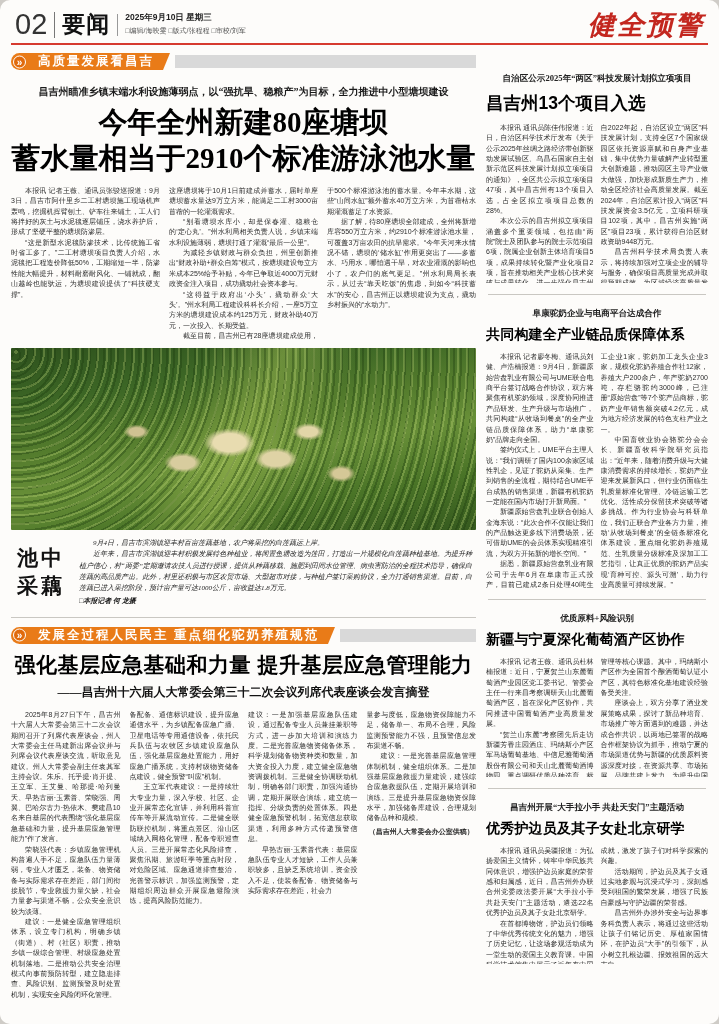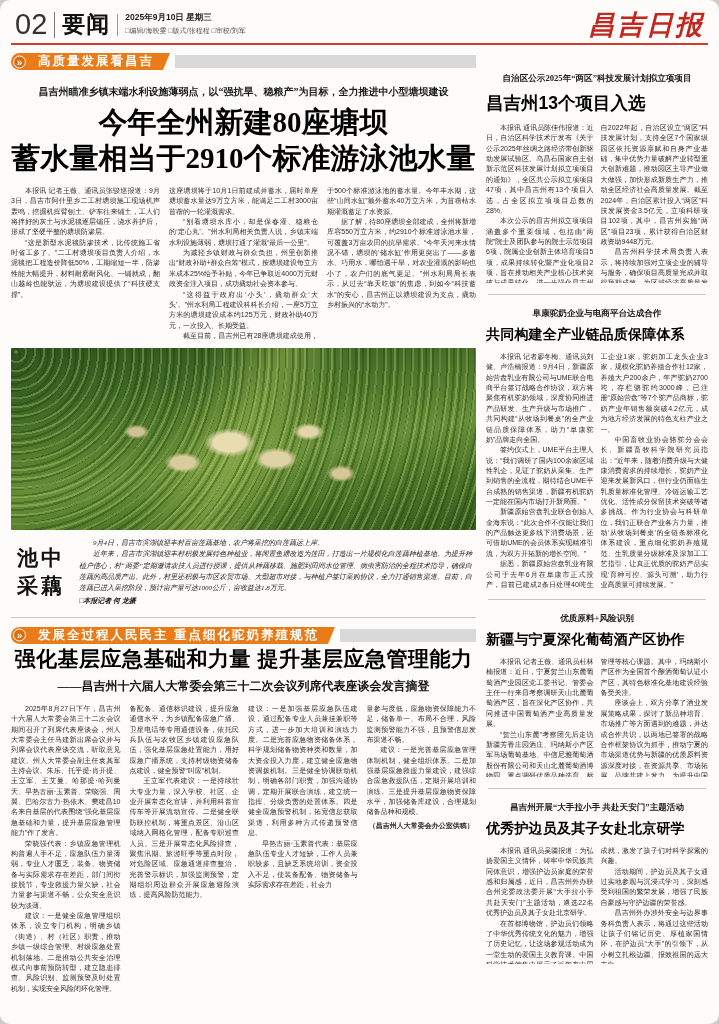--- a/index.html
+++ b/index.html
@@ -47,21 +47,21 @@
       repeating-radial-gradient(circle at 1px 7px, rgba(25,55,12,.32) 0 2px, rgba(0,0,0,0) 2px 7px),
       linear-gradient(115deg, rgba(150,180,70,0) 36%, rgba(175,200,90,.42) 50%, rgba(150,180,70,0) 64%),
       linear-gradient(170deg, #2e511d 0%, #3c6625 22%, #527a2c 40%, #688f38 58%, #4a7427 78%, #35591e 100%);}
   .caption-row{display:flex;gap:14px;padding:8px 4px 6px 6px;}
   .cap-title{font-family:"Liberation Serif","DejaVu Serif",serif;font-weight:700;font-size:21px;color:#111;line-height:1.35;letter-spacing:3px;white-space:pre-line;flex:none;align-self:center;}
   .cap-text{flex:1;font-family:"Liberation Serif","DejaVu Serif",serif;font-style:italic;font-size:7px;line-height:1.62;color:#222;text-align:justify;}
   .cap-text p{margin:0;text-indent:2em;}
   .credit{font-weight:700;font-style:italic;margin-top:1px;}
   .hairline{height:1px;background:#c9c7c2;margin:4px 0 9px 0;}
   
-  .b-headline{margin-top:1px;text-align:center;font-weight:800;font-size:21px;color:#000;letter-spacing:.5px;}
+  .b-headline{margin-top:7px;text-align:center;font-weight:800;font-size:21px;color:#000;letter-spacing:.5px;}
   .b-subtitle{margin-top:5px;text-align:center;font-family:"Liberation Serif","DejaVu Serif",serif;font-weight:700;font-size:12px;color:#111;}
   .bottom-body{height:332px;margin-top:9px;}
   .byline{text-align:center;font-weight:700;margin-top:3px;}
   
   .r-article{overflow:hidden;}
   .r-kicker{text-align:center;font-family:"Liberation Serif","DejaVu Serif",serif;font-weight:700;font-size:8.6px;color:#222;}
   .r-headline{text-align:left;font-weight:800;color:#000;margin-top:6px;}
   .r-h-lg{font-size:17.5px;}
   .r-h-md{font-size:14px;letter-spacing:.2px;}
   .r-body{display:flex;gap:7px;margin-top:8px;}
@@ -78,21 +78,21 @@
     <div class="mh-left">
       <span class="pagenum">02</span>
       <span class="vline"></span>
       <span class="section-name">要闻</span>
       <span class="vline2"></span>
       <span class="mh-info">
         <span class="mh-date">2025年9月10日 星期三</span>
         <span class="mh-staff">□编辑/海映雯 □版式/张程程 □审校/刘军</span>
       </span>
     </div>
-    <div class="paper-name">昌吉日报</div>
+    <div class="paper-name">健全预警</div>
   </div>
   <div class="redline"></div>
 
   <div class="content">
 
     <div class="leftcol">
 
       <div class="banner">
         <span class="pill">
           <span class="chev">»</span>

